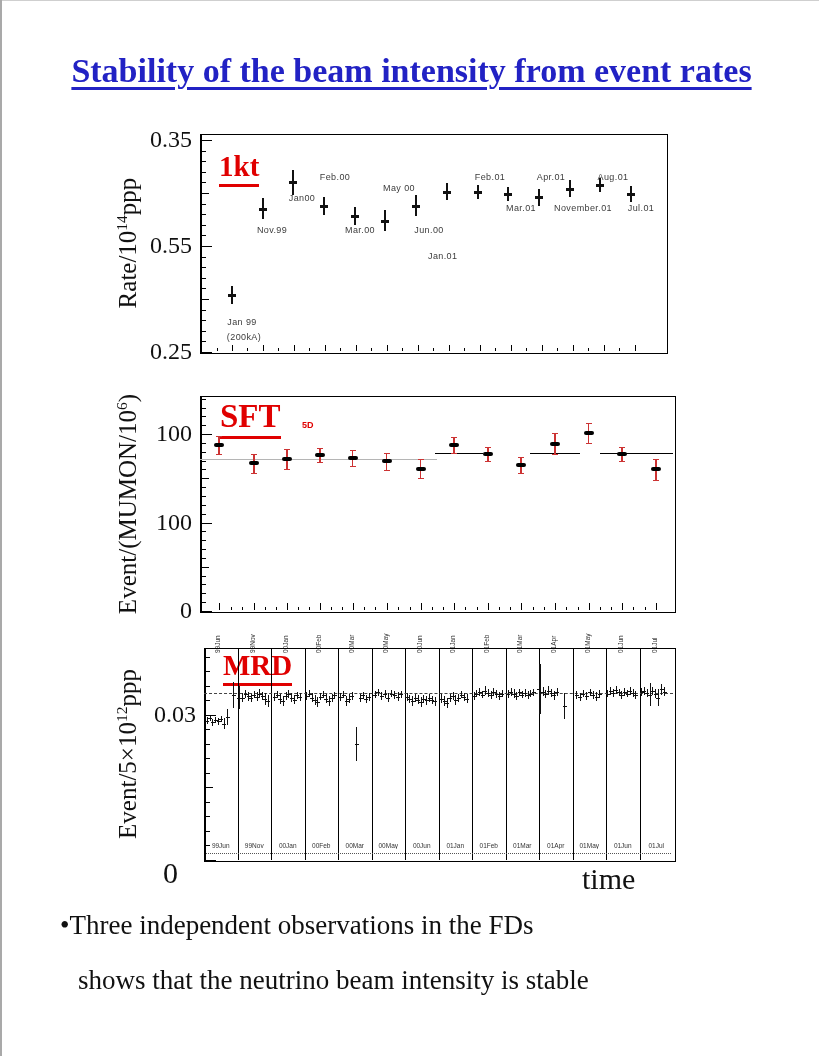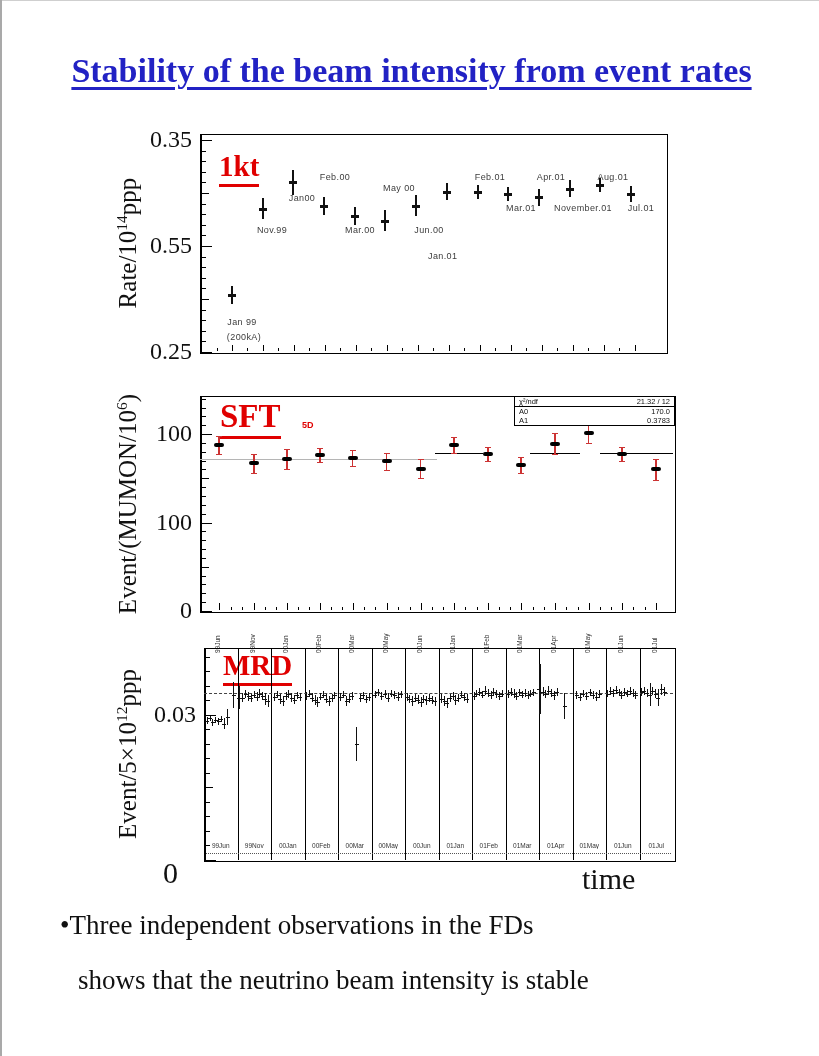--- a/index.html
+++ b/index.html
@@ -259,34 +259,20 @@
       <div class="chart-el" style="left: 586.806px; top: 603px; width: 1px; height: 7px; background: rgb(0, 0, 0);"></div>
       <div class="chart-el" style="left: 597.843px; top: 607px; width: 1px; height: 3px; background: rgb(0, 0, 0);"></div>
       <div class="chart-el" style="left: 608.879px; top: 607px; width: 1px; height: 3px; background: rgb(0, 0, 0);"></div>
       <div class="chart-el tiny" style="left: 581.806px; top: 617px; height: 36px; writing-mode: vertical-rl; transform: rotate(180deg); font-size: 6.5px; color: rgb(51, 51, 51);">01May</div>
       <div class="chart-el" style="left: 619.916px; top: 603px; width: 1px; height: 7px; background: rgb(0, 0, 0);"></div>
       <div class="chart-el" style="left: 631.268px; top: 607px; width: 1px; height: 3px; background: rgb(0, 0, 0);"></div>
       <div class="chart-el" style="left: 642.62px; top: 607px; width: 1px; height: 3px; background: rgb(0, 0, 0);"></div>
       <div class="chart-el tiny" style="left: 614.916px; top: 617px; height: 36px; writing-mode: vertical-rl; transform: rotate(180deg); font-size: 6.5px; color: rgb(51, 51, 51);">01Jun</div>
       <div class="chart-el" style="left: 653.972px; top: 603px; width: 1px; height: 7px; background: rgb(0, 0, 0);"></div>
       <div class="chart-el tiny" style="left: 648.972px; top: 617px; height: 36px; writing-mode: vertical-rl; transform: rotate(180deg); font-size: 6.5px; color: rgb(51, 51, 51);">01Jul</div>
-      <div class="chart-el tiny" style="left: 512px; top: 396px; width: 159px; height: 28px; border: 1px solid rgb(0, 0, 0); background: rgb(255, 255, 255); font-size: 7.5px; color: rgb(17, 17, 17);">
-        <div style="display: flex; justify-content: space-between; padding: 0px 4px; height: 9px; line-height: 9px; border-bottom: 1px solid rgb(0, 0, 0);">
-          <span>χ²/ndf</span>
-          <span>21.32 / 12</span>
-        </div>
-        <div style="display: flex; justify-content: space-between; padding: 0px 4px; height: 9px; line-height: 9px;">
-          <span>A0</span>
-          <span>170.0</span>
-        </div>
-        <div style="display: flex; justify-content: space-between; padding: 0px 4px; height: 9px; line-height: 9px;">
-          <span>A1</span>
-          <span>0.3783</span>
-        </div>
-      </div>
       <div class="chart-el" style="left: 202px; top: 648px; width: 469px; height: 212px; border-width: 1px 1px 1px 2px; border-style: solid; border-color: rgb(0, 0, 0); border-image: initial;"></div>
       <div class="chart-el" style="left: 204px; top: 860px; width: 10px; height: 1px; background: rgb(0, 0, 0);"></div>
       <div class="chart-el" style="left: 204px; top: 845.499px; width: 4px; height: 1px; background: rgb(0, 0, 0);"></div>
       <div class="chart-el" style="left: 204px; top: 830.999px; width: 4px; height: 1px; background: rgb(0, 0, 0);"></div>
       <div class="chart-el" style="left: 204px; top: 816.498px; width: 4px; height: 1px; background: rgb(0, 0, 0);"></div>
       <div class="chart-el" style="left: 204px; top: 801.997px; width: 4px; height: 1px; background: rgb(0, 0, 0);"></div>
       <div class="chart-el" style="left: 204px; top: 787.497px; width: 7px; height: 1px; background: rgb(0, 0, 0);"></div>
       <div class="chart-el" style="left: 204px; top: 772.996px; width: 4px; height: 1px; background: rgb(0, 0, 0);"></div>
       <div class="chart-el" style="left: 204px; top: 758.495px; width: 4px; height: 1px; background: rgb(0, 0, 0);"></div>
       <div class="chart-el" style="left: 204px; top: 743.995px; width: 4px; height: 1px; background: rgb(0, 0, 0);"></div>

